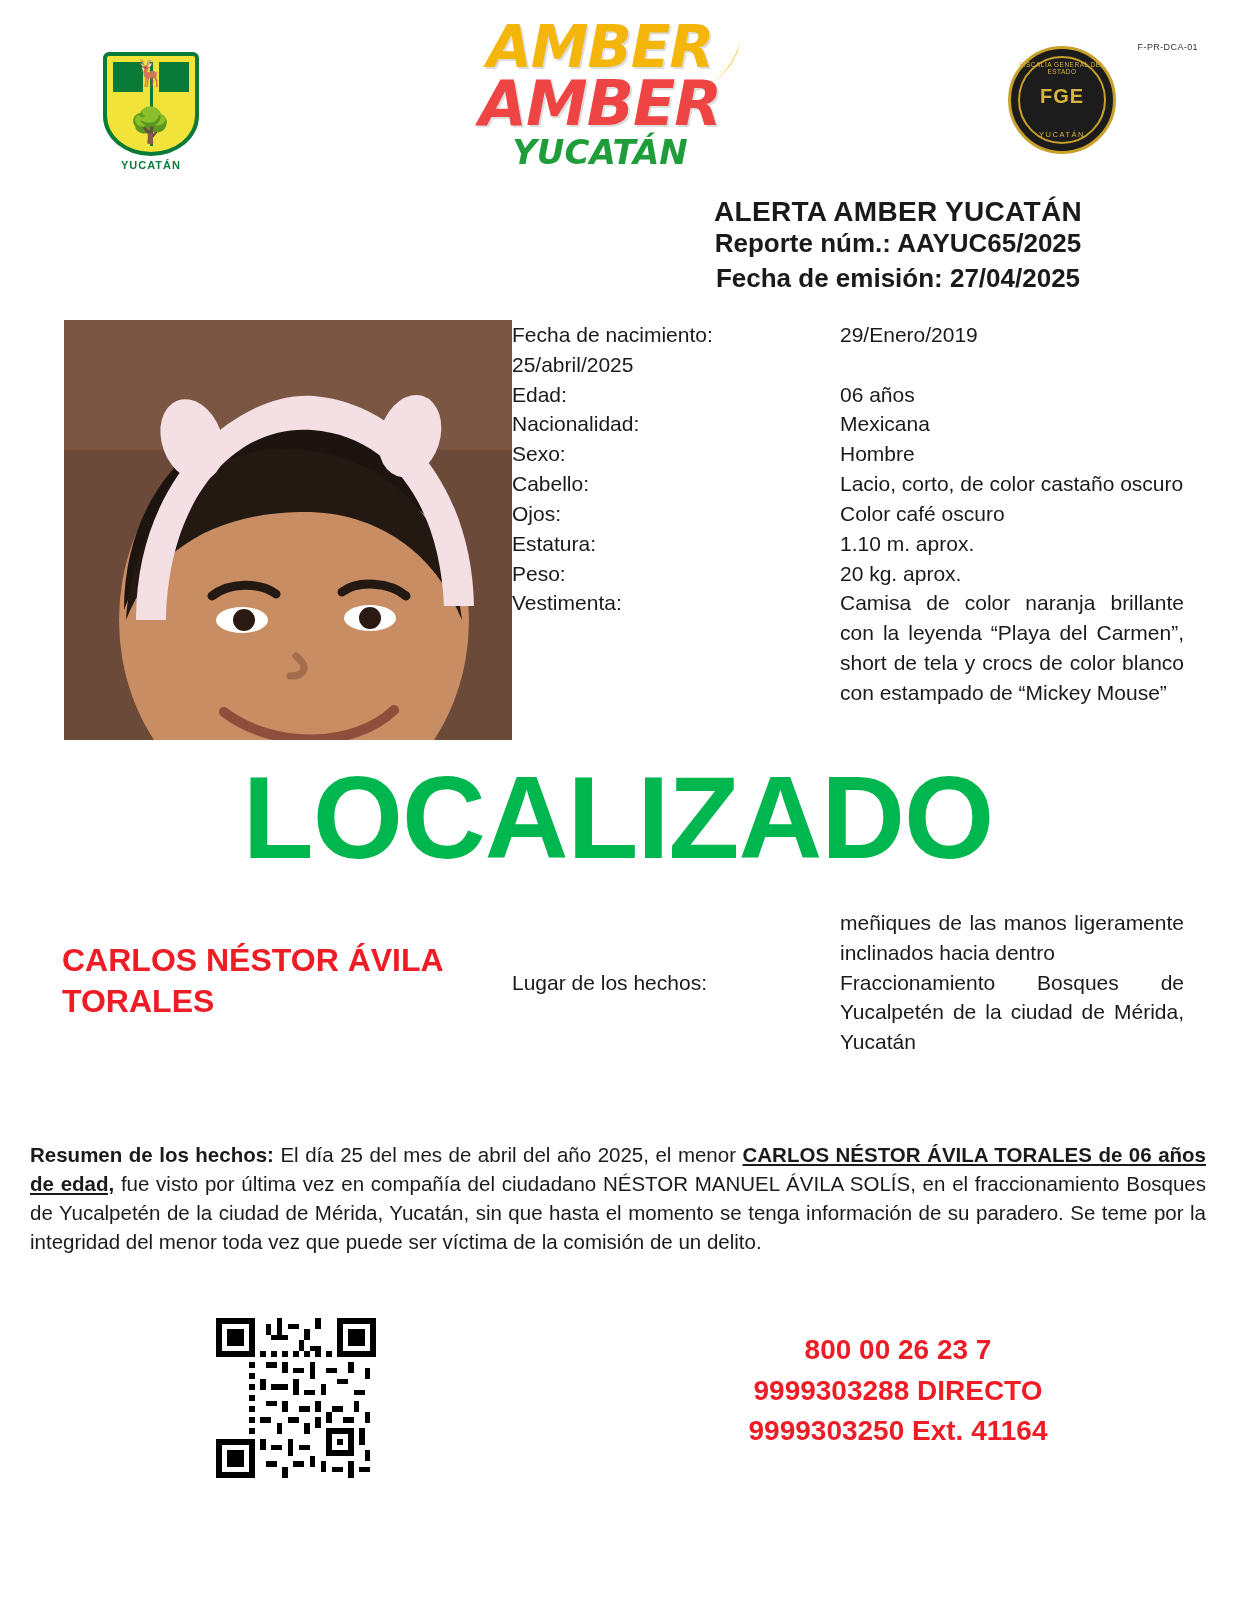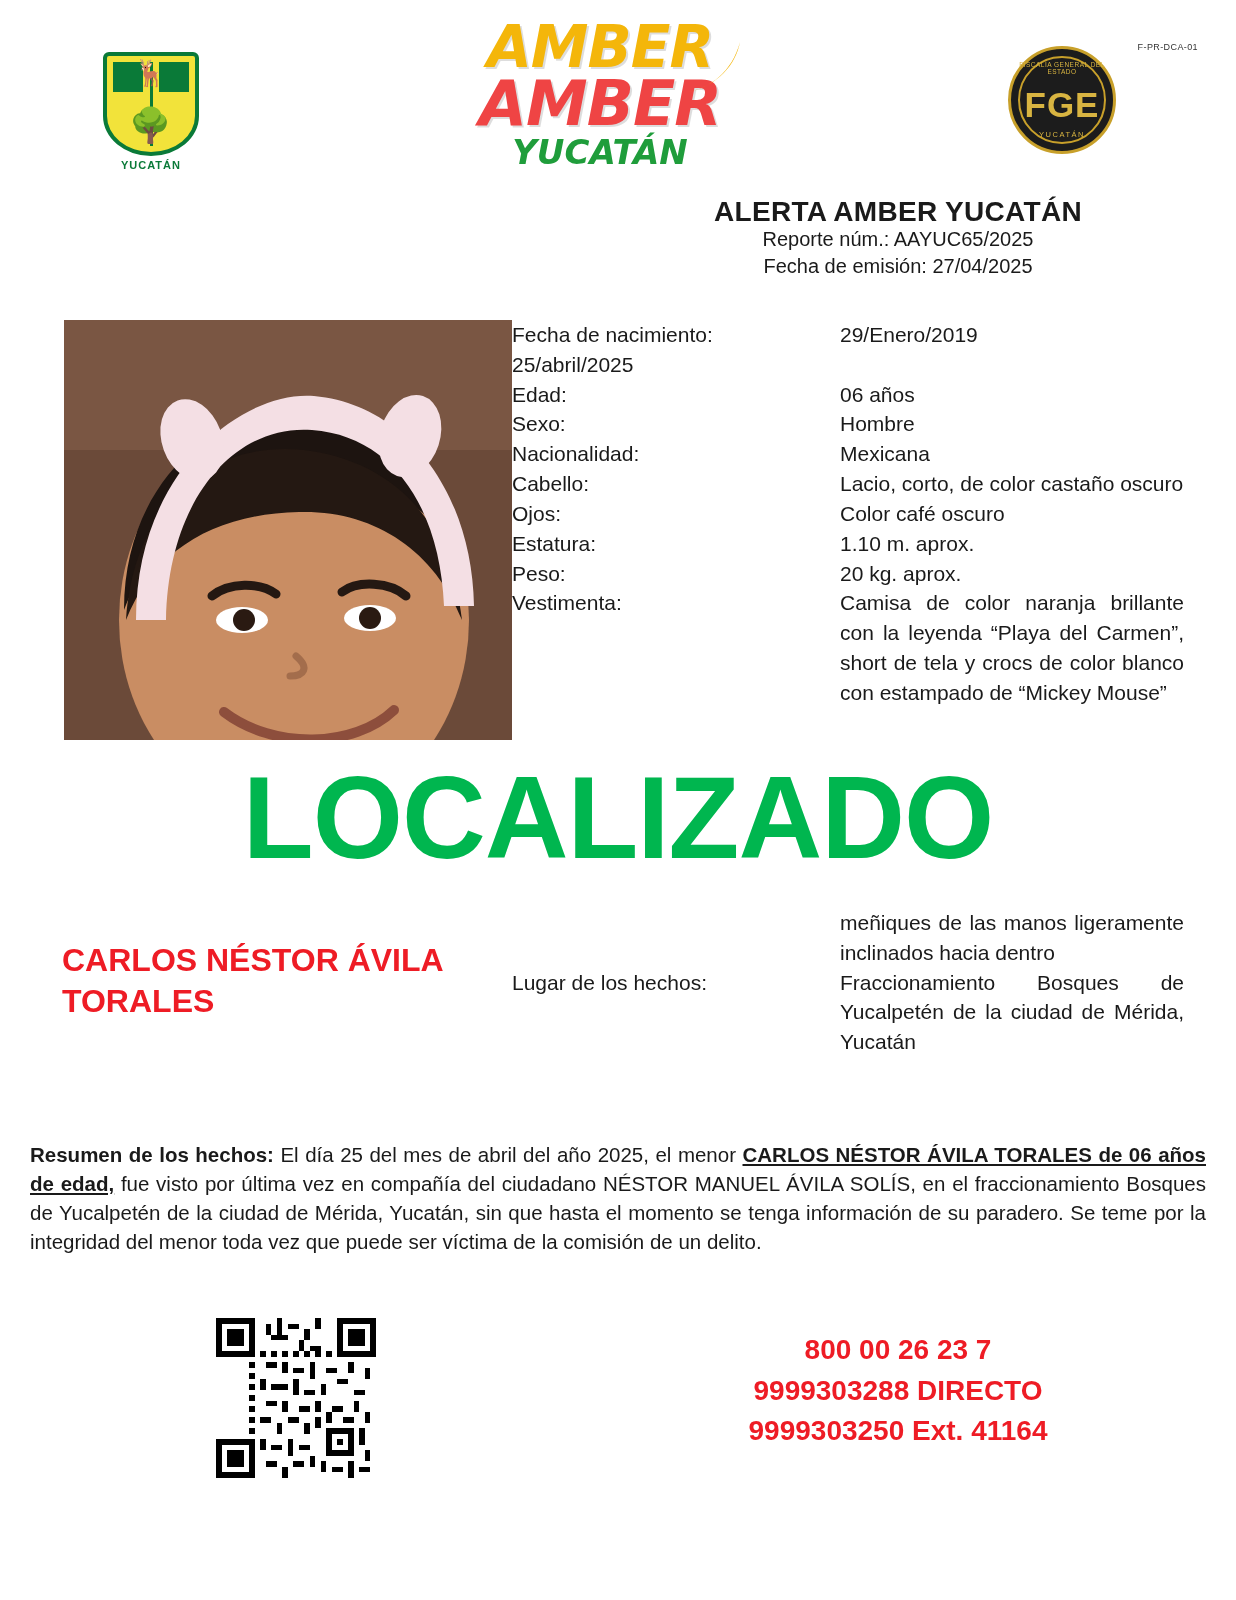--- a/index.html
+++ b/index.html
@@ -150,21 +150,21 @@
   .fge-seal .ring {
     position: absolute;
     left: 7px; top: 7px; right: 7px; bottom: 7px;
     border: 2px solid #c8a02a;
     border-radius: 50%;
   }
   .fge-seal .fge-text {
     position: absolute;
     left: 0; right: 0;
     top: 36px;
-    font-size: 35px;
+    font-size: 20px;
     font-weight: bold;
     letter-spacing: 1px;
   }
   .fge-seal .top-text {
     position: absolute;
     left: 0; right: 0; top: 12px;
     font-size: 6.5px;
     letter-spacing: 0.5px;
   }
   .fge-seal .bottom-text {
@@ -181,22 +181,23 @@
     top: 196px;
     text-align: center;
   }
   .header-titles .t1 {
     font-size: 28px;
     font-weight: bold;
     letter-spacing: 0.3px;
   }
   .header-titles .t2,
   .header-titles .t3 {
-    font-size: 20px;
+    font-size: 26px;
     margin-bottom: 4px;
+    font-weight: bold;
   }
 
   
   .main {
     position: relative;
   }
   .photo {
     position: absolute;
     left: 64px;
     top: 0;
@@ -383,26 +384,26 @@
       <div class="info-value">29/Enero/2019</div>
     </div>
     <div class="info-row">
       <div class="info-value">25/abril/2025</div>
     </div>
     <div class="info-row">
       <div class="info-label">Edad:</div>
       <div class="info-value">06 años</div>
     </div>
     <div class="info-row">
+      <div class="info-label">Nacionalidad:</div>
+      <div class="info-value">Mexicana</div>
+    </div>
+    <div class="info-row">
       <div class="info-label">Sexo:</div>
       <div class="info-value">Hombre</div>
-    </div>
-    <div class="info-row">
-      <div class="info-label">Nacionalidad:</div>
-      <div class="info-value">Mexicana</div>
     </div>
     <div class="info-row">
       <div class="info-label">Cabello:</div>
       <div class="info-value justify">Lacio, corto, de color castaño oscuro</div>
     </div>
     <div class="info-row">
       <div class="info-label">Ojos:</div>
       <div class="info-value">Color café oscuro</div>
     </div>
     <div class="info-row">

